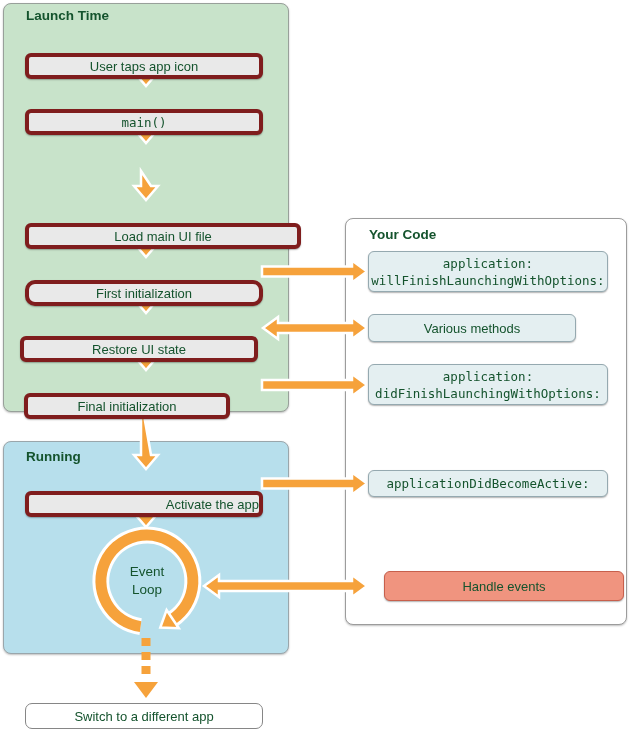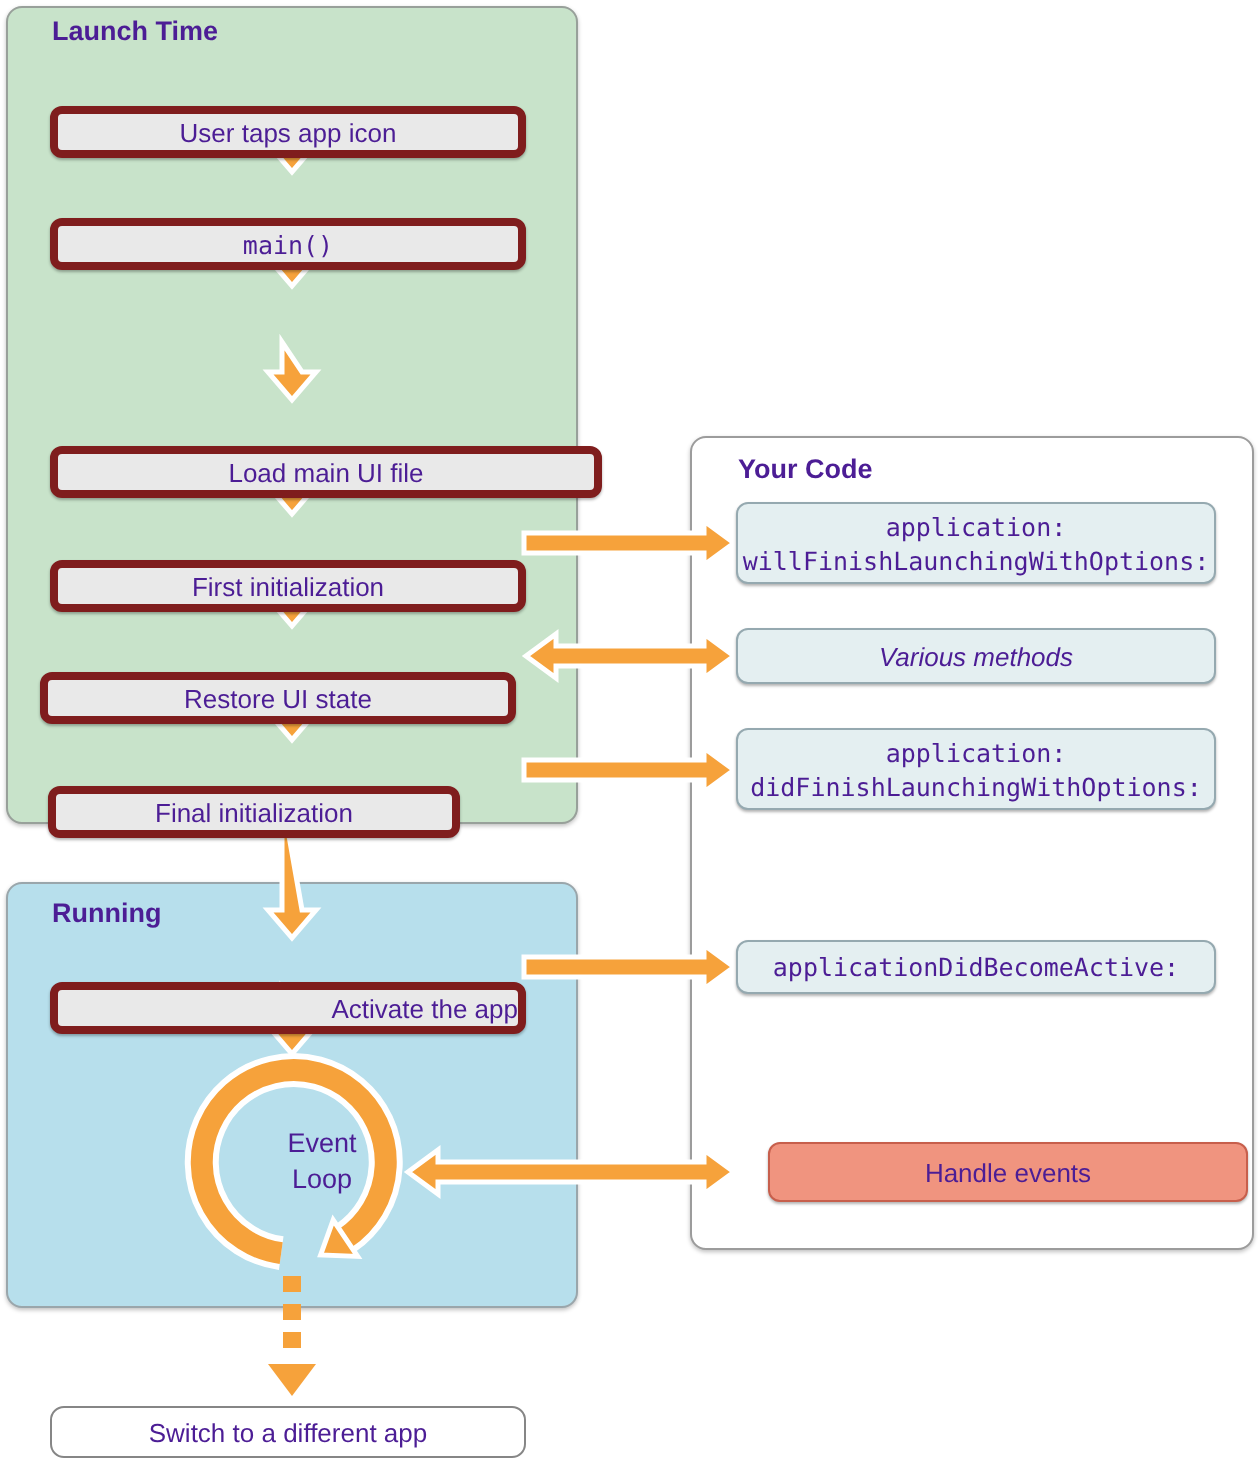--- a/index.html
+++ b/index.html
@@ -1,37 +1,37 @@
 <!DOCTYPE html>
 <html><head>
 <meta charset="utf-8">
 <style>
   html,body{margin:0;padding:0;background:#fff;}
   .canvas{
     position:relative;width:629px;height:730px;background:#fff;
-    font-family:"Liberation Sans",sans-serif;color:#4c1d95;overflow:hidden;
+    font-family:"Liberation Sans",sans-serif;color:#14532d;overflow:hidden;
   }
   .panel{position:absolute;border:1px solid #98A09A;border-radius:8px;box-shadow:0 1px 2px rgba(0,0,0,0.25);}
   .panel.green{background:#C8E3CA;}
   .panel.blue{background:#B7DFEC;border-color:#9AA6AB;}
   .panel.white{background:#FFFFFF;border-color:#9C9C9C;}
   .panel-title{position:absolute;font-size:13.5px;font-weight:bold;white-space:nowrap;}
   .pbox{
     position:absolute;border-radius:6px;display:flex;align-items:center;justify-content:center;
     font-size:13px;text-align:center;box-shadow:0 1px 1.5px rgba(0,0,0,0.3);box-sizing:border-box;
   }
   .pbox.gray{background:#E9E9E9;border:4px solid #7f1d1d;margin-top:21px;}
   .pbox.bluebox{background:#E4EFF1;border:1px solid #95A9B0;}
   .pbox.salmon{background:#F0947F;border:1px solid #C75F4C;}
   .pbox.plainwhite{background:#FFFFFF;border:1px solid #868686;border-radius:7px;box-shadow:none;}
   .code{font-family:"DejaVu Sans Mono","Liberation Mono",monospace;font-size:12.5px;line-height:17px;}
   .pre{white-space:pre-line;}
   .loop-label{
     position:absolute;left:107px;top:563px;width:80px;text-align:center;
-    font-size:13.5px;line-height:18px;padding-left:14px;
+    font-size:13.5px;line-height:18px;
   }
   svg.overlay{position:absolute;left:0;top:0;}
   .arrow{fill:#F6A23B;stroke:#FFFFFF;stroke-width:2.5;stroke-linejoin:miter;}
   .loop-white{fill:none;stroke:#FFFFFF;stroke-width:17;}
   .loop-orange{fill:none;stroke:#F6A23B;stroke-width:11;}
   .dash{fill:#F6A23B;}
 </style>
 </head>
 <body>
 
@@ -78,41 +78,41 @@
 
   <div class="pbox gray" style="left:25px;top:32px;width:238px;height:26px;">
     <span>User taps app icon</span>
   </div>
   <div class="pbox gray code" style="left:25px;top:88px;width:238px;height:26px;align-items:center;">
     <span>main()</span>
   </div>
   <div class="pbox gray" style="left:25px;top:202px;width:276px;height:26px;">
     <span>Load main UI file</span>
   </div>
-  <div class="pbox gray" style="left:25px;top:259px;width:238px;height:26px;">
+  <div class="pbox gray" style="left:25px;top:259px;width:238px;height:26px;border-radius:10px;">
     <span>First initialization</span>
   </div>
   <div class="pbox gray" style="left:20px;top:315px;width:238px;height:26px;">
     <span>Restore UI state</span>
   </div>
   <div class="pbox gray" style="left:24px;top:372px;width:206px;height:26px;">
     <span>Final initialization</span>
   </div>
 
   <div class="pbox gray" style="left:25px;top:470px;width:238px;height:26px;justify-content:flex-end;">
     <span>Activate the app</span>
   </div>
   <div class="loop-label pre">Event
 Loop</div>
 
   <div class="pbox bluebox code pre" style="left:368px;top:251px;width:240px;height:41px;">
     <span class="pre">application:
 willFinishLaunchingWithOptions:</span>
   </div>
-  <div class="pbox bluebox" style="left:368px;top:314px;width:240px;height:28px;font-style:italic;">
+  <div class="pbox bluebox" style="left:368px;top:314px;width:208px;height:28px;">
     <span>Various methods</span>
   </div>
   <div class="pbox bluebox code pre" style="left:368px;top:364px;width:240px;height:41px;">
     <span class="pre">application:
 didFinishLaunchingWithOptions:</span>
   </div>
   <div class="pbox bluebox code" style="left:368px;top:470px;width:240px;height:27px;">
     <span>applicationDidBecomeActive:</span>
   </div>
   <div class="pbox salmon" style="left:368px;top:571px;width:240px;height:30px;margin-left:16px;">

